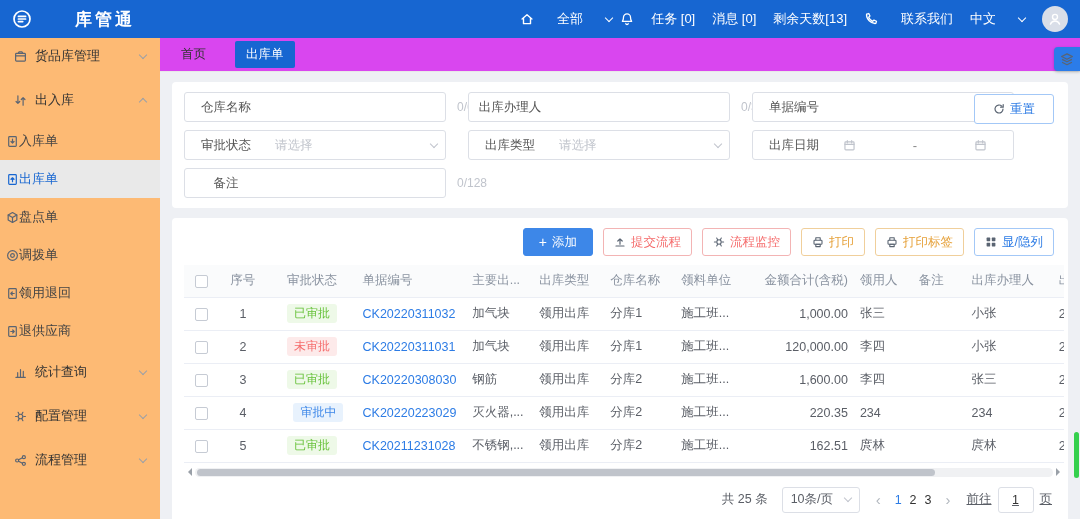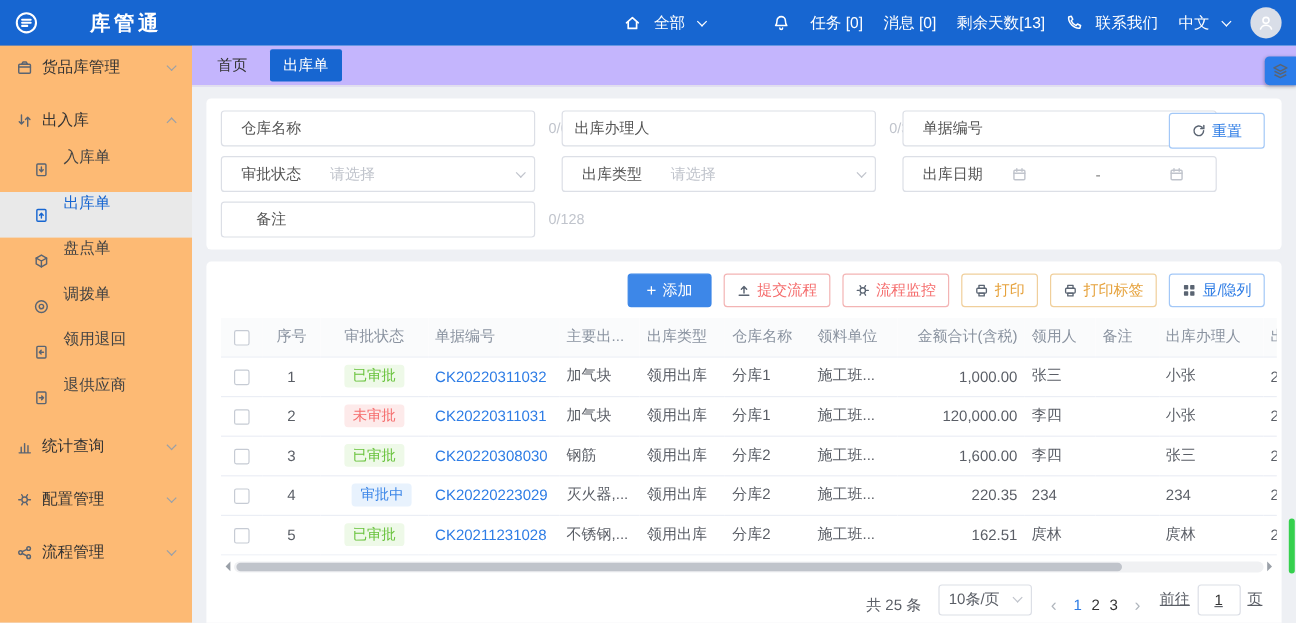--- a/index.html
+++ b/index.html
@@ -7,35 +7,35 @@
   body {
     position:relative; background:#eef0f4;
     font-family:"Liberation Sans", sans-serif; font-size:13px; color:#333;
   }
   
   .topbar { height:38px; background:#1766d1; color:#fff; display:flex; align-items:center; position:relative; z-index:5; }
   .logo { width:160px; display:flex; align-items:center; gap:7px; padding-left:12px; flex:none; }
   .logo-title { font-size:17px; font-weight:bold; letter-spacing:3px;margin-left:36px; }
   .scope { display:flex; align-items:center; gap:6px; margin-left:360px; cursor:pointer; }
   .top-right { margin-left:auto; display:flex; align-items:center; gap:17px; padding-right:12px; }
-  .top-item { display:flex; align-items:center; gap:11px; cursor:pointer; white-space:nowrap;justify-content:center; }
+  .top-item { display:flex; align-items:center; gap:23px; cursor:pointer; white-space:nowrap;justify-content:center; }
   .chev { display:inline-block; width:6px; height:6px; border-right:1.5px solid currentColor; border-bottom:1.5px solid currentColor; transform:rotate(45deg); margin-top:-3px; }
   .chev.up { transform:rotate(-135deg); margin-top:3px; }
   .avatar { width:26px; height:26px; border-radius:50%; background:#d9dee8; display:flex; align-items:center; justify-content:center; color:#fff; overflow:hidden; }
   
   .sidebar { position:absolute; top:34px; left:0; bottom:0; width:160px; background:#fdba74; overflow:hidden; z-index:4;font-family:Liberation Mono, monospace; }
   .side-group { height:44px; display:flex; align-items:center; gap:8px; padding:0 14px; color:#333; cursor:pointer; }
   .side-group .chev { margin-left:auto; color:#9aa0a8; }
-  .side-item { height:38px; display:flex; gap:12px; padding:0 14px 0 28px; color:#444; cursor:pointer; }
+  .side-item { height:38px; display:flex; align-items:center; gap:0; padding:0 14px 0 6px; color:#444; cursor:pointer; }
   .side-item.active { background:#e9e9e9; color:#1766d1; }
   .s-icon { display:flex; align-items:center; color:#5a6472; }
   .side-item.active .s-icon { color:#1766d1; }
   
   .main { position:absolute; left:160px; top:38px; right:0; bottom:0; overflow:hidden; }
-  .tabbar { height:34px; background:#c4b5fd; border-bottom:1px solid #e8e8e8; display:flex; align-items:center; gap:8px; padding-left:10px; position:relative; }
+  .tabbar { height:34px; background:#d946ef; border-bottom:1px solid #e8e8e8; display:flex; align-items:center; gap:18px; padding-left:10px; position:relative; }
   .tab { padding:5px 11px; font-size:12.5px; color:#333; cursor:pointer; border-radius:2px; }
   .tab.active { background:#1766d1; color:#fff; }
   .float-widget { position:absolute; right:0; top:9px; width:26px; height:24px; background:#2b7ce9; border-radius:4px 0 0 4px; display:flex; align-items:center; justify-content:center; color:#fff; box-shadow:0 1px 3px rgba(0,0,0,.25); cursor:pointer; z-index:6; }
   .content { padding:10px 12px; }
   
   .filter-card { background:#fff; border-radius:4px; padding:10px 12px; position:relative; height:126px; }
   .filter-grid { display:grid; grid-template-columns:repeat(3,262px); gap:8px 22px; }
   .field { height:30px; border:1px solid #dcdfe6; border-radius:3px; display:flex; align-items:center; background:#fff; }
   .field-label { width:82px; text-align:center; font-size:12.5px; color:#555; flex:none; }
   .field-input { flex:1; display:flex; align-items:center; height:100%; padding:0 8px; gap:6px; }
@@ -68,21 +68,21 @@
   .badge.pending  { color:#3d87e8; background:#e8f2fd;margin-left:13px; }
   .doc-link { color:#2d7ce5; cursor:pointer; }
   
   .hscroll { margin:4px 12px 0; width:880px; height:11px; display:flex; align-items:center; gap:3px; }
   .h-arrow { width:0; height:0; border:4px solid transparent; cursor:pointer; }
   .h-arrow.left { border-right-color:#9aa0a8; }
   .h-arrow.right { border-left-color:#9aa0a8; }
   .h-track { flex:1; height:9px; background:#f0f1f3; border-radius:5px; position:relative; }
   .h-thumb { position:absolute; left:2px; top:1px; height:7px; width:86%; background:#c0c4cb; border-radius:4px; cursor:grab; }
   
-  .pagination { display:flex; align-items:flex-end; justify-content:flex-end; gap:14px; padding:9px 16px 8px; font-size:12.5px; color:#5a5e66; }
+  .pagination { display:flex; align-items:center; justify-content:flex-end; gap:14px; padding:9px 16px 8px; font-size:12.5px; color:#5a5e66; }
   .page-size { width:78px; height:26px; border:1px solid #dcdfe6; border-radius:3px; display:flex; align-items:center; justify-content:space-between; padding:0 8px; cursor:pointer; }
   .pages { display:flex; align-items:center; gap:8px; }
   .page-arrow { color:#b0b6bd; font-size:15px; cursor:pointer; padding:0 2px; }
   .page-num { min-width:18px; text-align:center; cursor:pointer; color:#333; }
   .page-num.current { color:#2d7ce5; }
   .goto { display:flex; align-items:center; gap:6px;text-decoration:underline; }
   .goto-input { width:36px; height:26px; border:1px solid #dcdfe6; border-radius:3px; text-align:center; font:inherit; color:#333; outline:none; }
   
   .v-thumb { position:absolute; right:1px; top:432px; width:5px; height:46px; background:#35d04d; border-radius:3px; z-index:10; cursor:grab; }
 </style>

